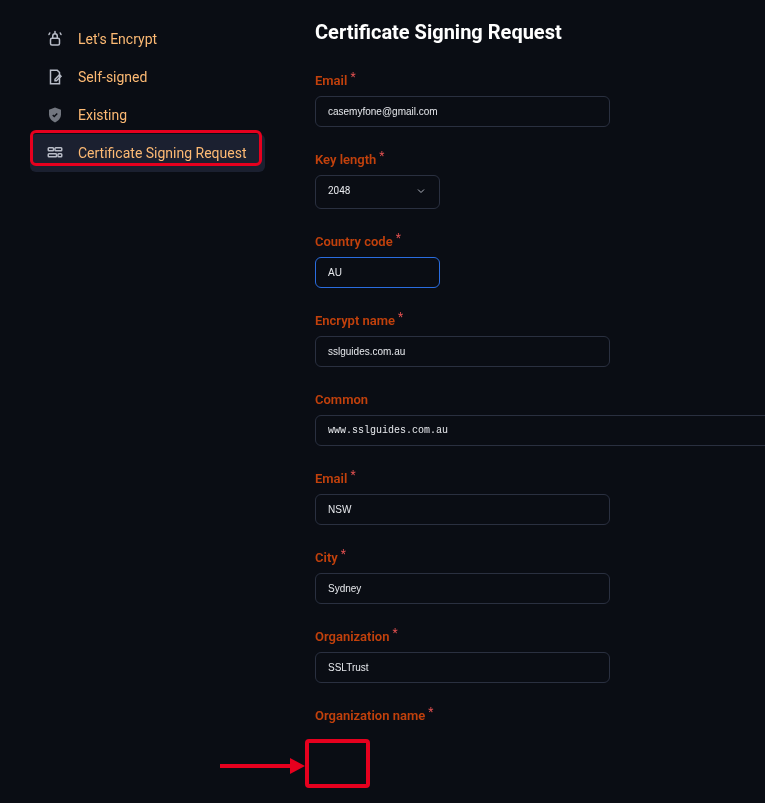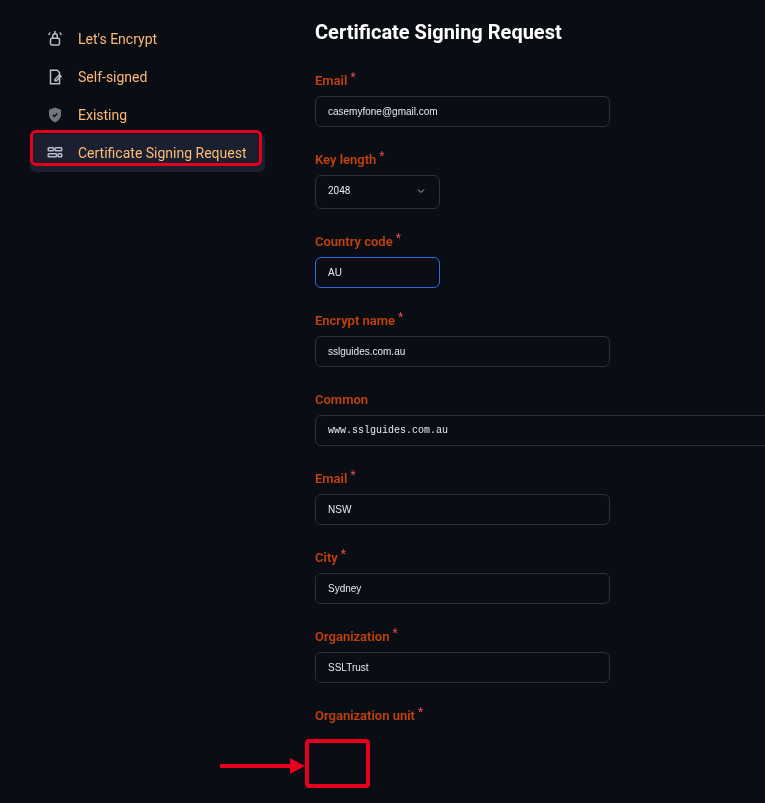--- a/index.html
+++ b/index.html
@@ -211,21 +211,21 @@
     </div>
 
     <div class="field">
       <span class="field-label">Organization</span><span class="req">*</span>
       <div class="input-row">
           <input class="text-input w-med" value="SSLTrust" style="">
         </div>
     </div>
 
     <div class="field">
-      <span class="field-label">Organization unit</span><span class="req">*</span>
+      <span class="field-label">Organization name</span><span class="req">*</span>
     </div>
 
   </div>
 </div>
 
 <div class="highlight-sidebar"></div>
 <div class="highlight-save"></div>
 <svg class="arrow" width="85" height="22">
   <line x1="0" y1="11" x2="70" y2="11" stroke="#e6001e" stroke-width="4"></line>
   <polygon points="70,3 85,11 70,19" fill="#e6001e"></polygon>

